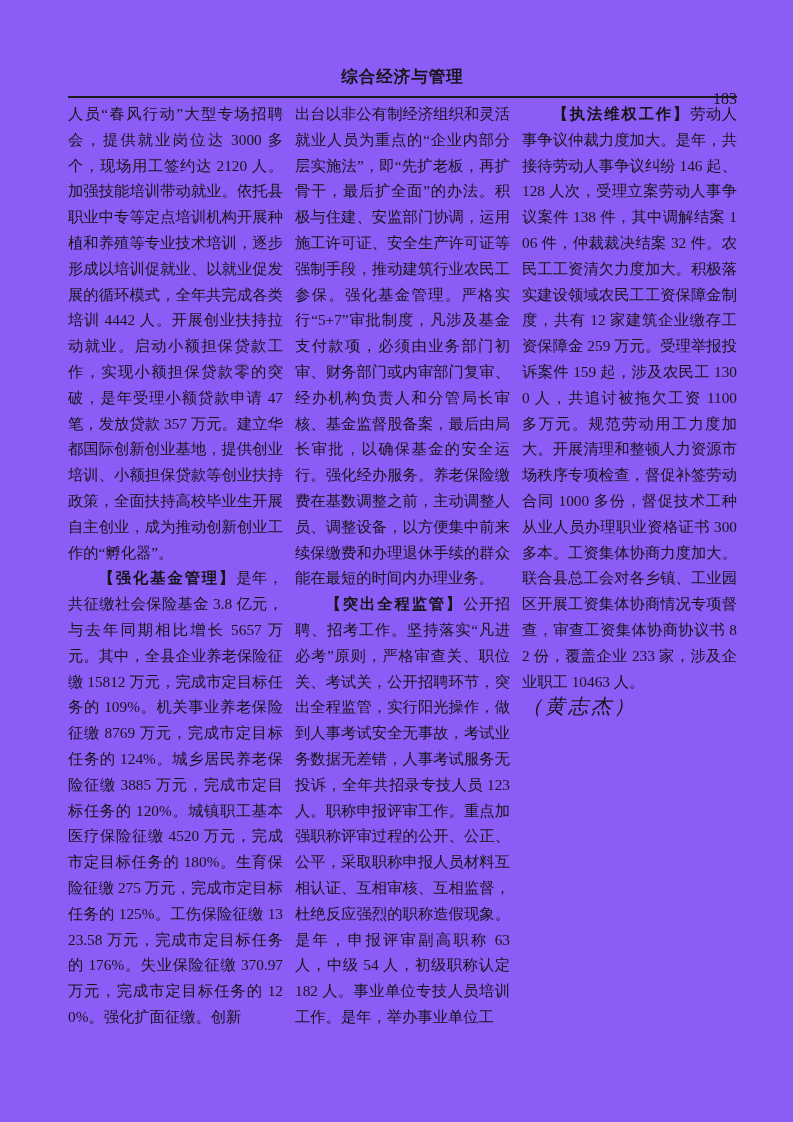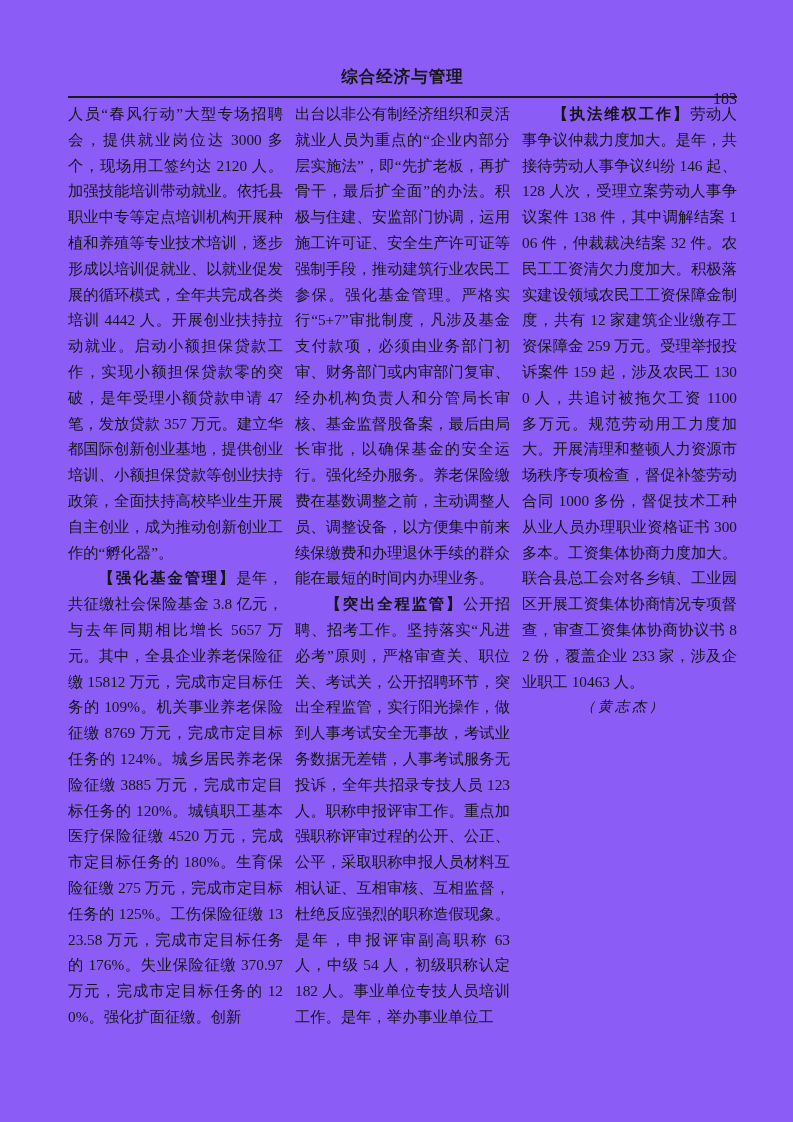--- a/index.html
+++ b/index.html
@@ -72,23 +72,23 @@
   }
   .para.indent {
     text-indent: 2em;
   }
   .para strong {
     font-weight: bold;
     letter-spacing: 1.5px;
   }
   .signature {
     margin: 0;
-    font-size: 14px;
+    font-size: 20px;
     line-height: 25.8px;
-    text-align: center;
+    text-align: left;
     padding-right: 12px;
     font-style: italic;
     letter-spacing: 3px;
   }
 </style>
 </head>
 <body>
 
 <div class="page">
   <div class="header">

